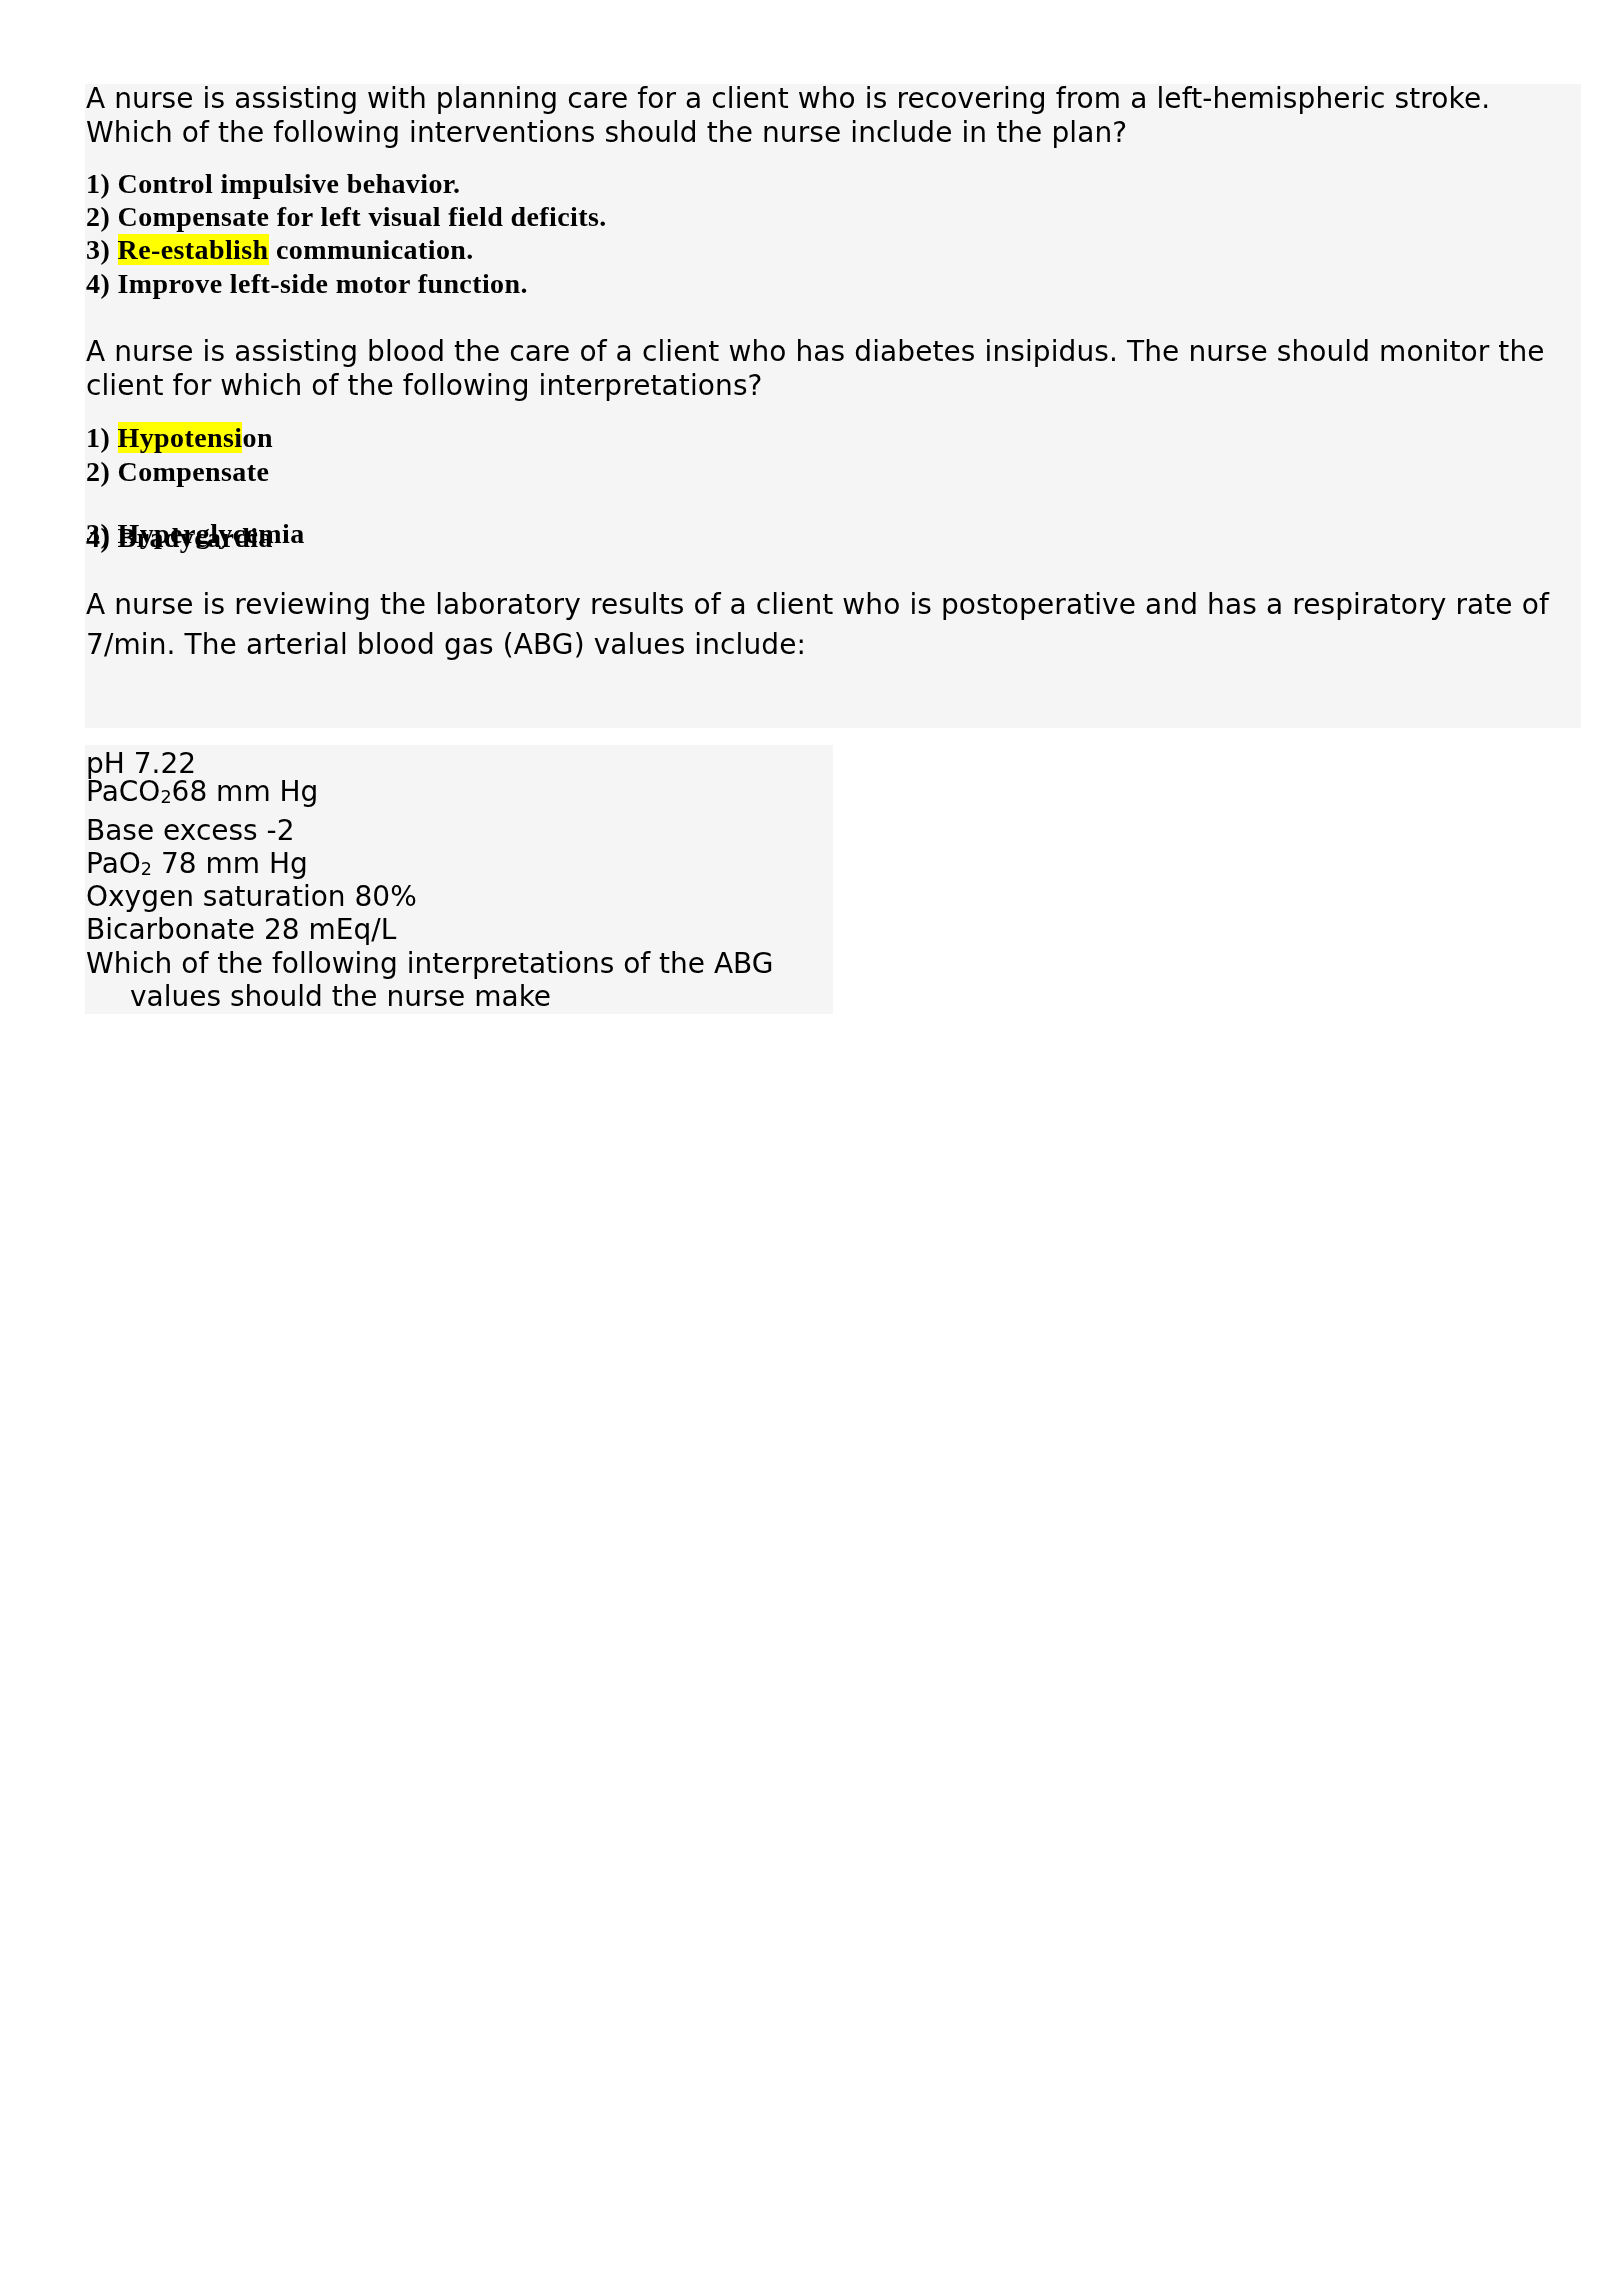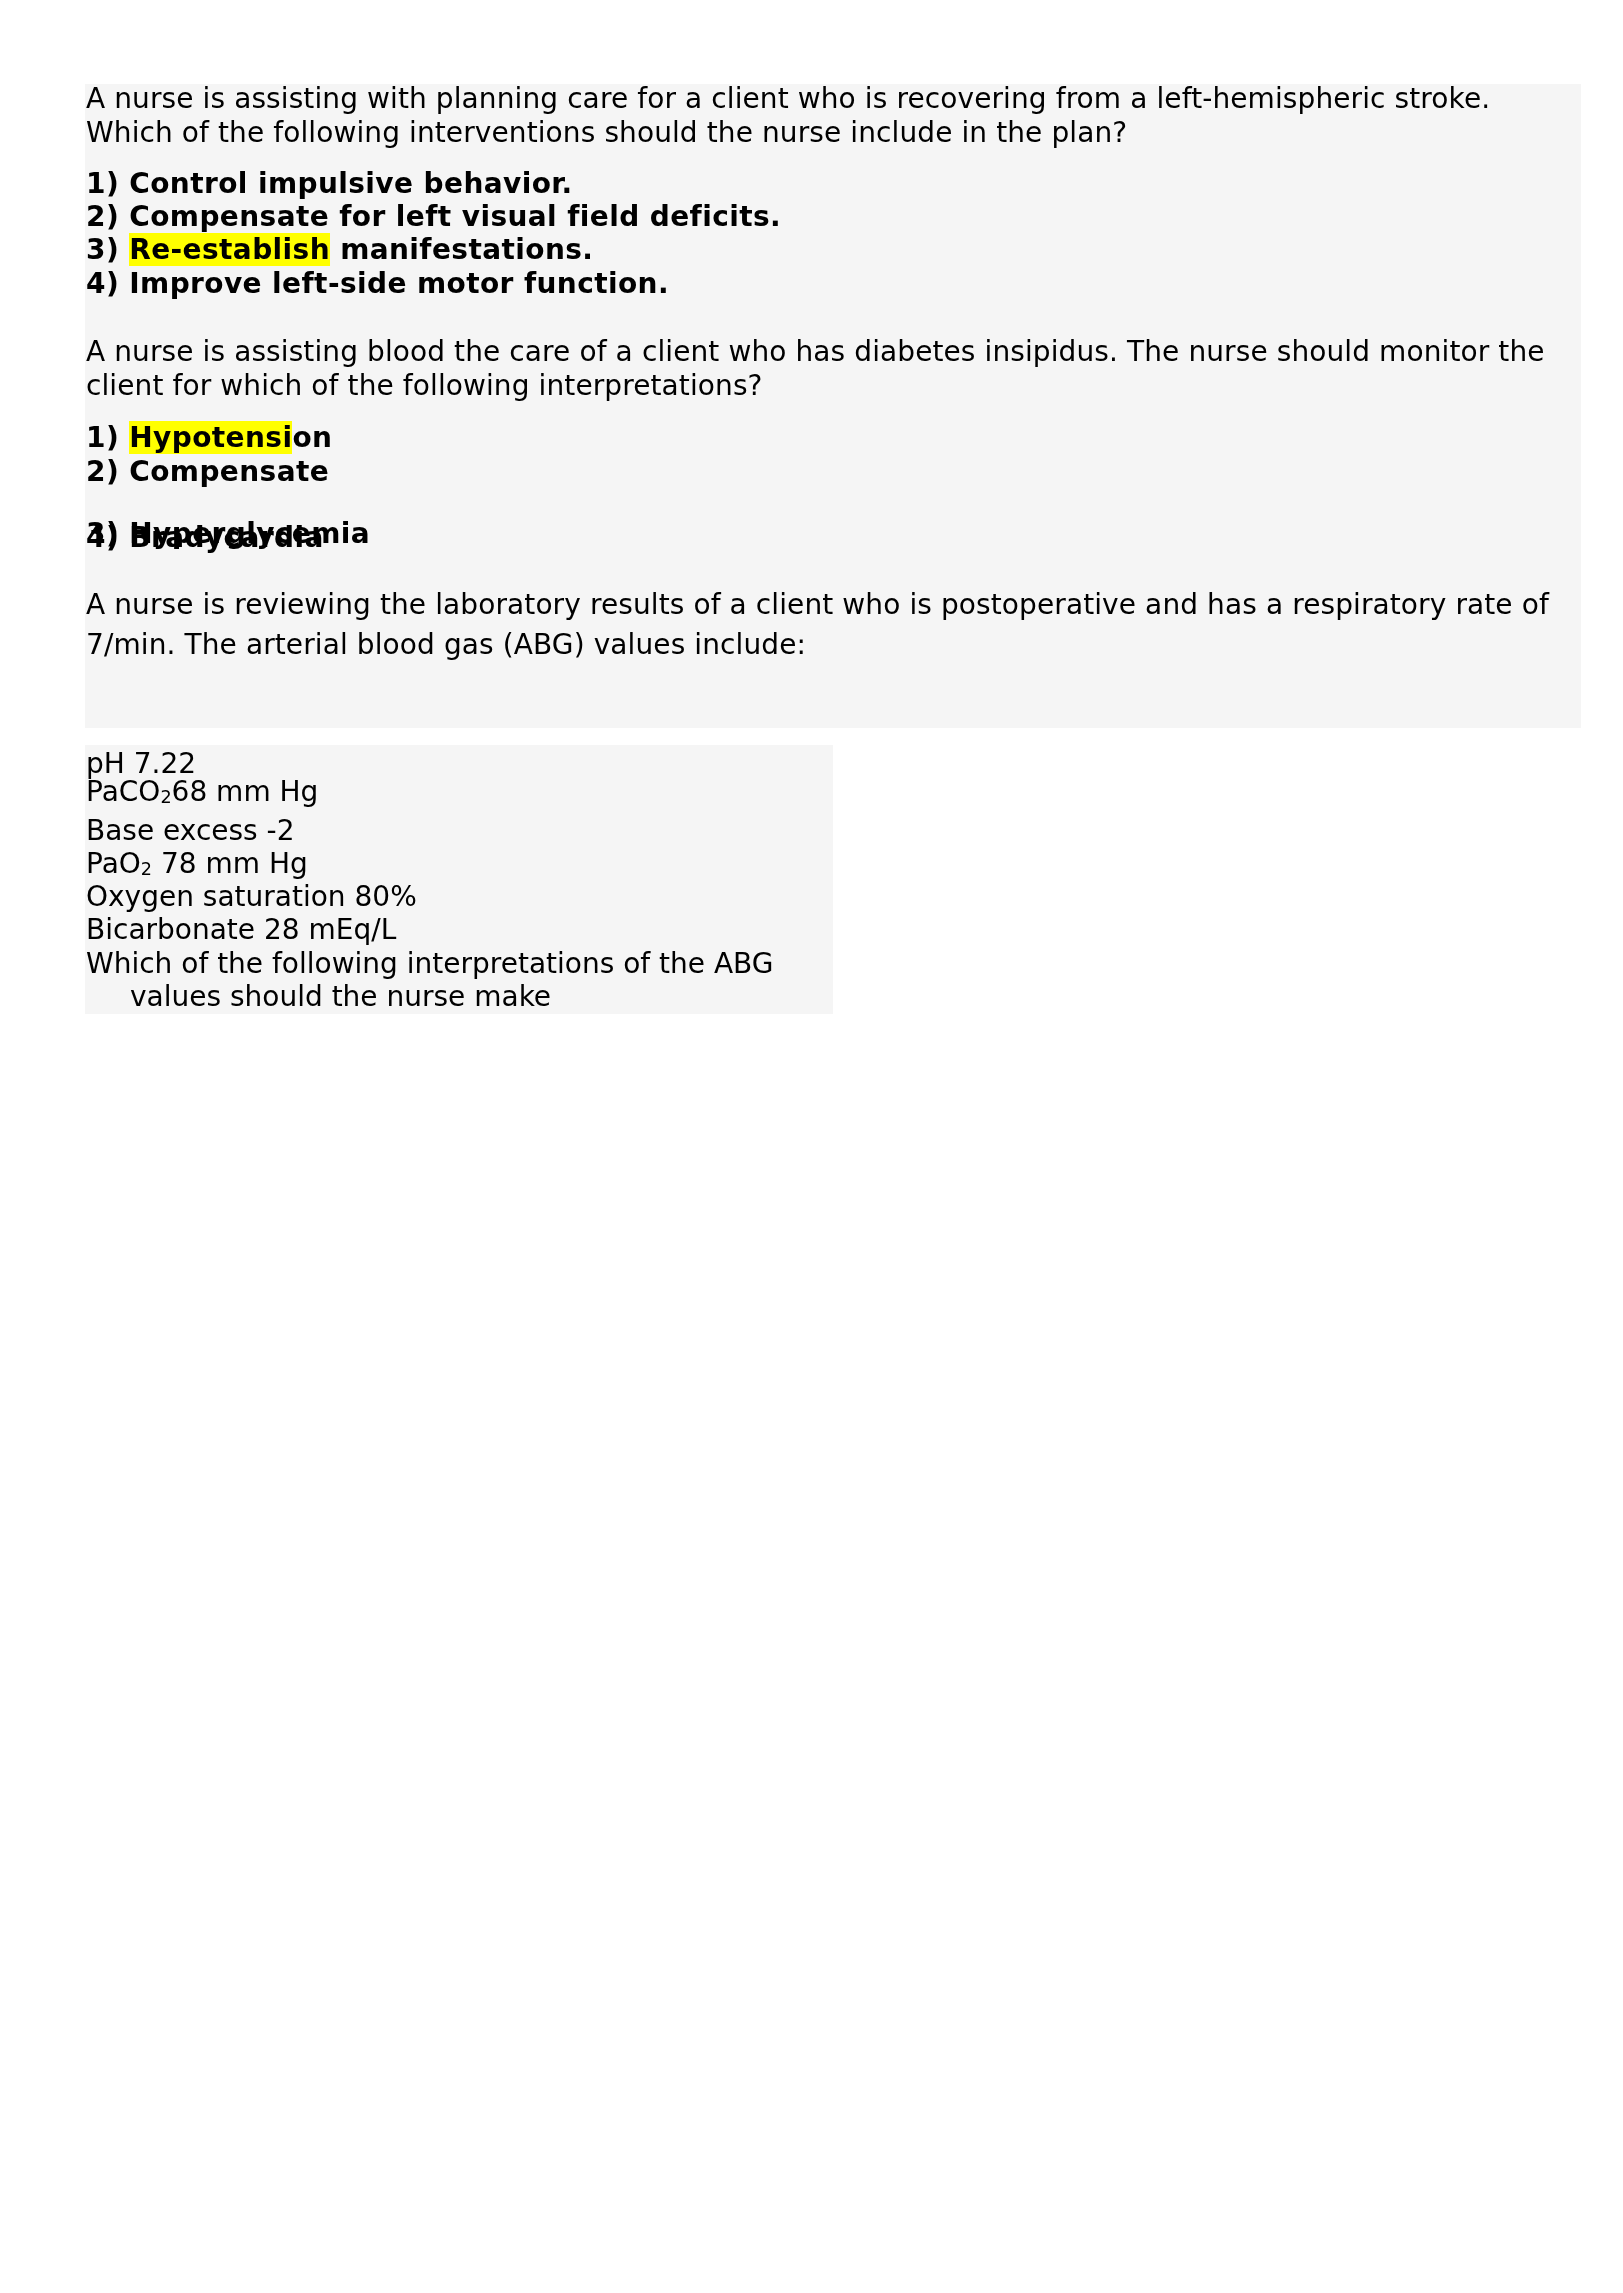--- a/index.html
+++ b/index.html
@@ -41,20 +41,21 @@
       text-align: right;
     }
     .opt {
       position: absolute;
       left: 86px;
       font-size: 28px;
       line-height: 33px;
       font-weight: bold;
       white-space: nowrap;
       letter-spacing: 0.4px;
+      font-family: Liberation Serif, serif;
     }
     .hl {
       background: #ffff00;
       text-align: right;
     }
     .abg {
       position: absolute;
       left: 86px;
       font-size: 28px;
       line-height: 33px;
@@ -75,21 +76,21 @@
   <div class="opt" style="top:167px;">
     <span>1)</span>
     <span>Control impulsive behavior.</span>
   </div>
   <div class="opt" style="top:200px;">
     <span>2)</span>
     <span>Compensate for left visual field deficits.</span>
   </div>
   <div class="opt" style="top:233px;">
     <span>3)</span>
-    <span class="hl">Re-establish</span><span> manifestations.</span>
+    <span class="hl">Re-establish</span><span> communication.</span>
   </div>
   <div class="opt" style="top:267px;">
     <span>4)</span>
     <span>Improve left-side motor function.</span>
   </div>
 </div>
 
 <div>
   <div class="para" style="top:335px;">A nurse is assisting blood the care of a client who has diabetes insipidus. The nurse should monitor the</div>
   <div class="para" style="top:369px;">client for which of the following interpretations?</div>

